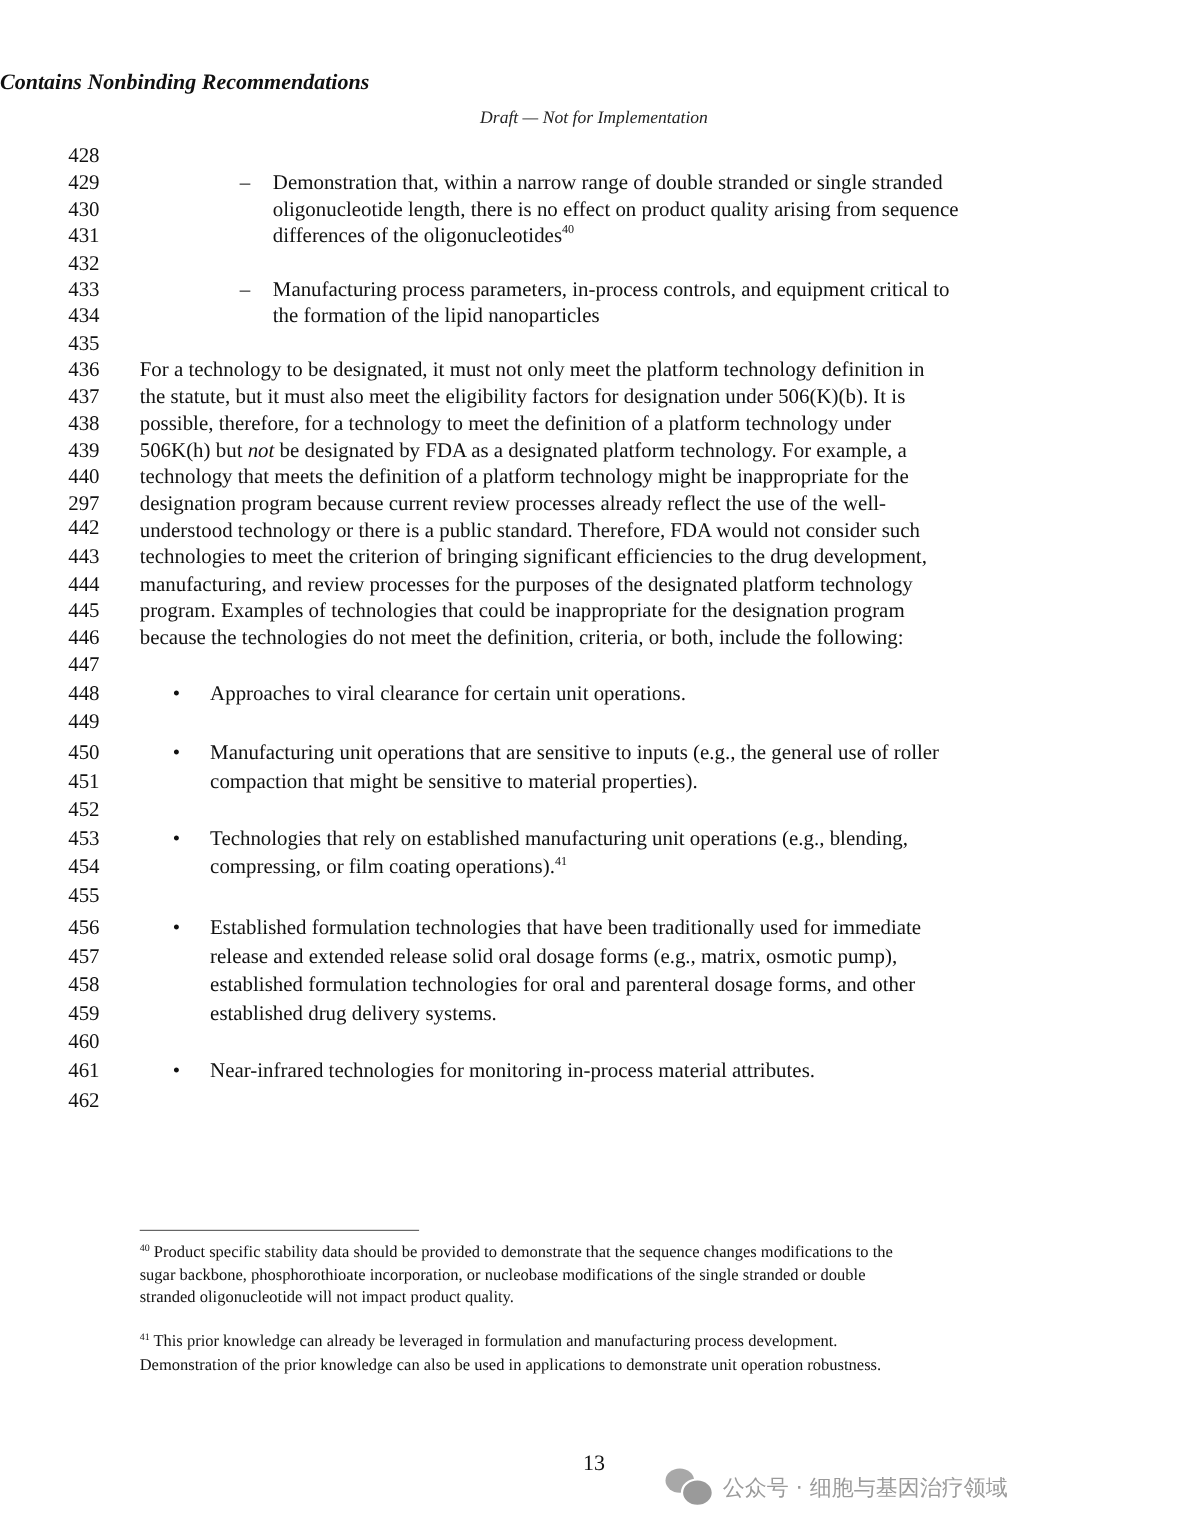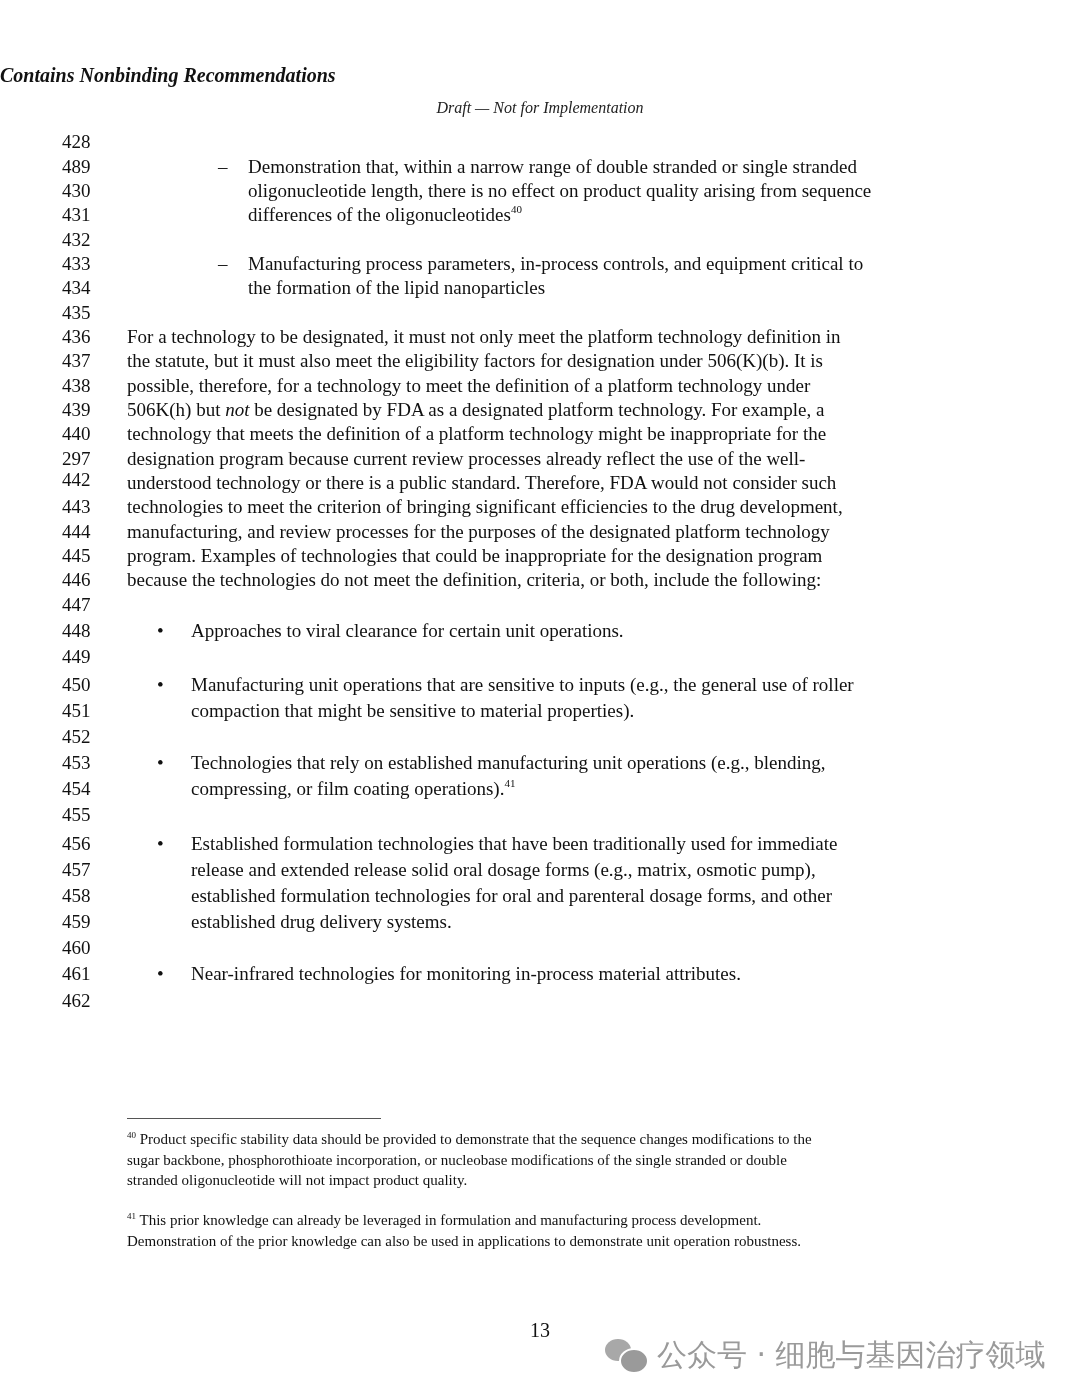--- a/index.html
+++ b/index.html
@@ -12,33 +12,33 @@
   .ln { position: absolute; left: 62px; font-size: 19px; line-height: 24px; color: #111; }
   .txt { position: absolute; font-size: 19px; line-height: 24px; white-space: nowrap; color: #111; }
   .dash { position: absolute; left: 218px; font-size: 19px; line-height: 24px; }
   .bullet { position: absolute; left: 157px; font-size: 19px; line-height: 24px; }
   sup { font-size: 11px; vertical-align: 8px; line-height: 0; }
   .fn-rule { position: absolute; left: 127px; top: 1118px; width: 254px; height: 1px; background: #555; }
   .fn { position: absolute; left: 127px; font-size: 15px; line-height: 20.5px; white-space: nowrap; color: #111; }
   .fn sup { font-size: 9px; vertical-align: 6px; }
   .pagenum { position: absolute; top: 1319px; left: 530px; font-size: 20px; }
   .wm { position: absolute; top: 1335px; left: 605px; display: flex; align-items: center; gap: 8px;
-        color: #9a9a9a; font-family: "DejaVu Sans", sans-serif; font-size: 30px; }
+        color: #9a9a9a; font-family: "DejaVu Sans", sans-serif; font-size: 20px; }
   .wm-icon { position: relative; width: 44px; height: 34px; }
   .b1 { position: absolute; left: 0; top: 0; width: 26px; height: 22px; border-radius: 50%; background: #a8a8a8; }
   .b2 { position: absolute; left: 14px; top: 9px; width: 26px; height: 22px; border-radius: 50%; background: #9a9a9a; border: 2px solid #fff; }
 </style>
 </head>
 <body>
 
 <div class="hdr-title">Contains Nonbinding Recommendations</div>
 <div class="hdr-sub">Draft — Not for Implementation</div>
 
 <div class="ln" style="top:130px">428</div>
-<div class="ln" style="top:155px">489</div>
+<div class="ln" style="top:155px">429</div>
 <div class="ln" style="top:179px">430</div>
 <div class="ln" style="top:203px">431</div>
 <div class="ln" style="top:228px">432</div>
 <div class="ln" style="top:252px">433</div>
 <div class="ln" style="top:276px">434</div>
 <div class="ln" style="top:301px">435</div>
 <div class="ln" style="top:325px">436</div>
 <div class="ln" style="top:349px">437</div>
 <div class="ln" style="top:374px">438</div>
 <div class="ln" style="top:398px">439</div>

